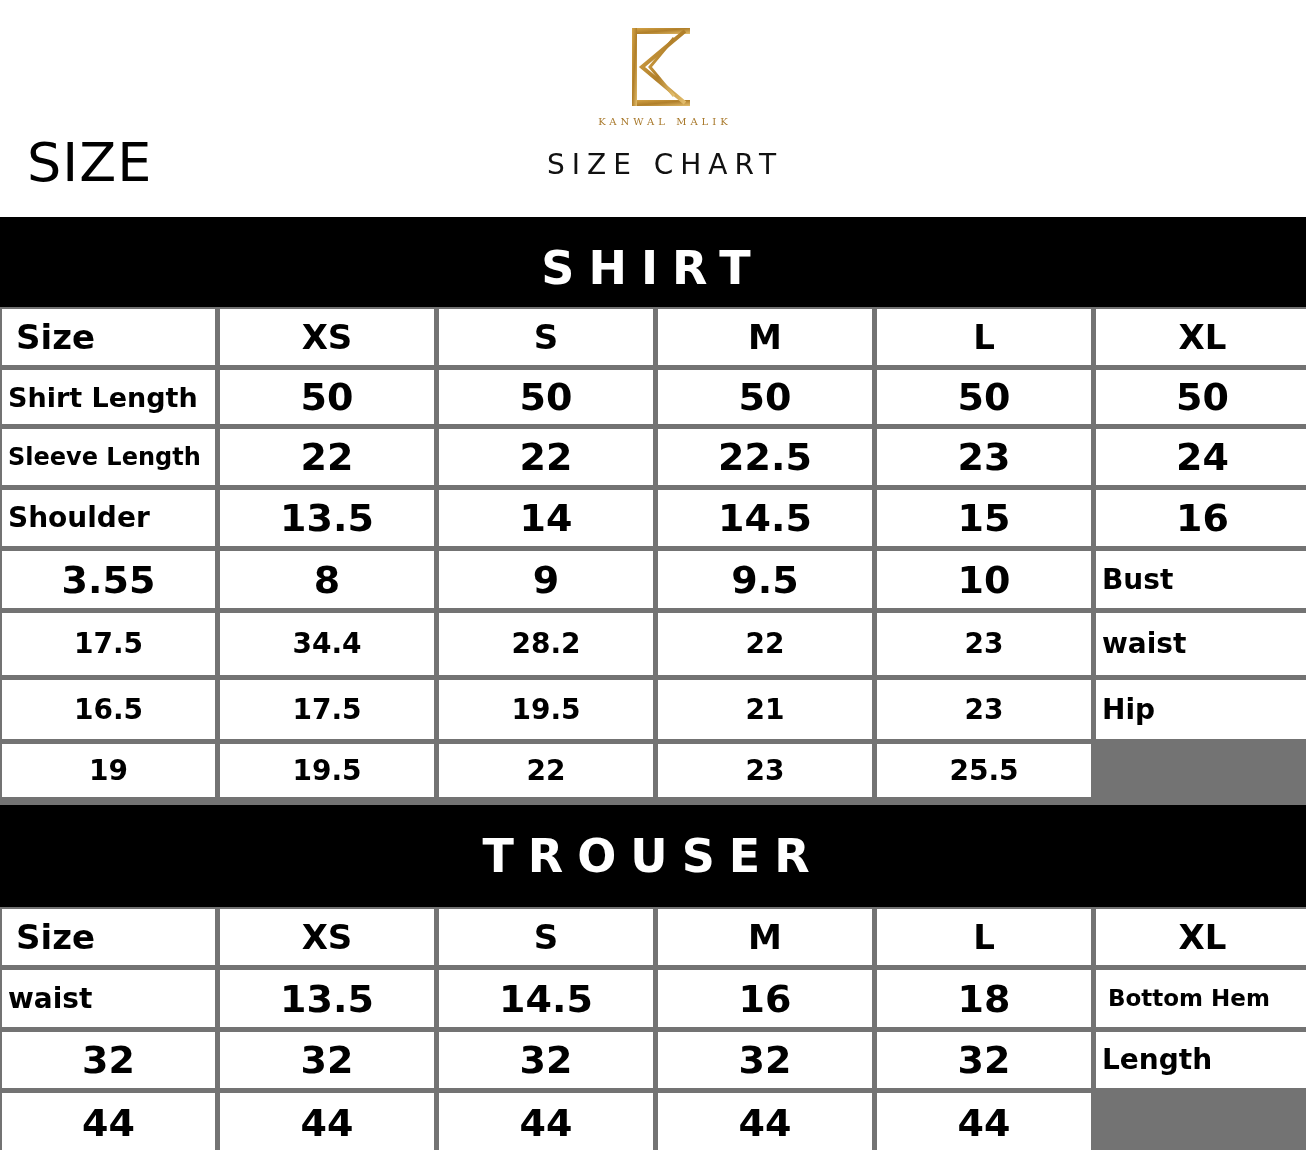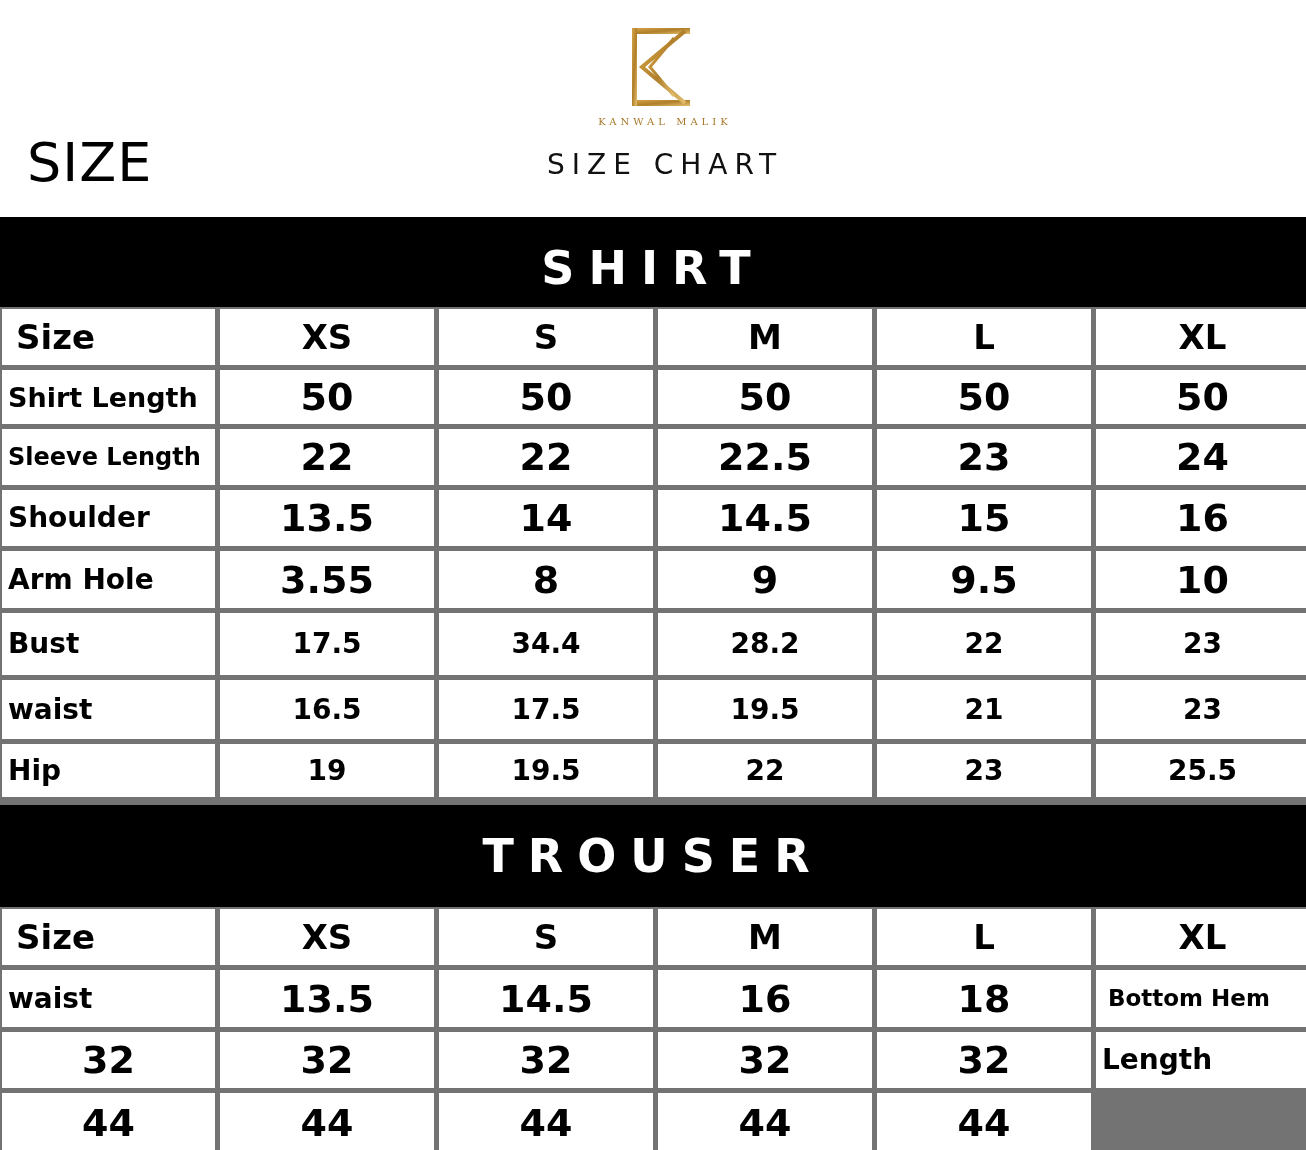--- a/index.html
+++ b/index.html
@@ -98,21 +98,20 @@
   <div class="cell val">23</div>
   <div class="cell val">24</div>
 
   <div class="cell label">Shoulder</div>
   <div class="cell val">13.5</div>
   <div class="cell val">14</div>
   <div class="cell val">14.5</div>
   <div class="cell val">15</div>
   <div class="cell val">16</div>
 
-  <div class="cell label">Arm Hole</div>
   <div class="cell val">3.55</div>
   <div class="cell val">8</div>
   <div class="cell val">9</div>
   <div class="cell val">9.5</div>
   <div class="cell val">10</div>
 
   <div class="cell label">Bust</div>
   <div class="cell val2">17.5</div>
   <div class="cell val2">34.4</div>
   <div class="cell val2">28.2</div>

